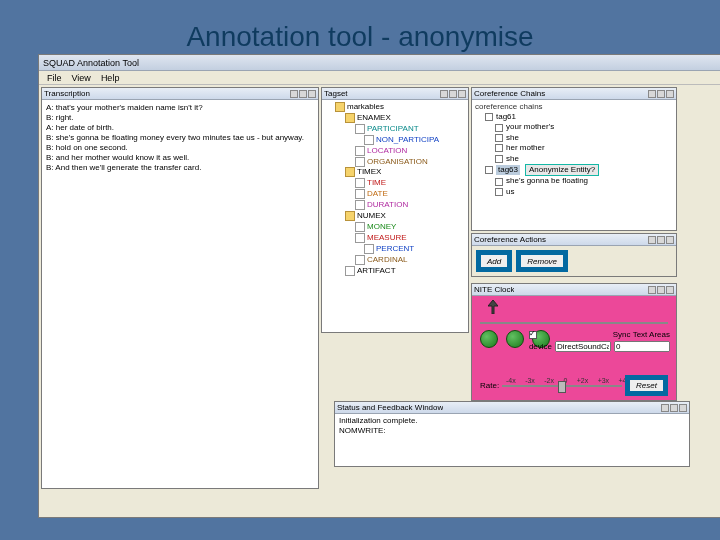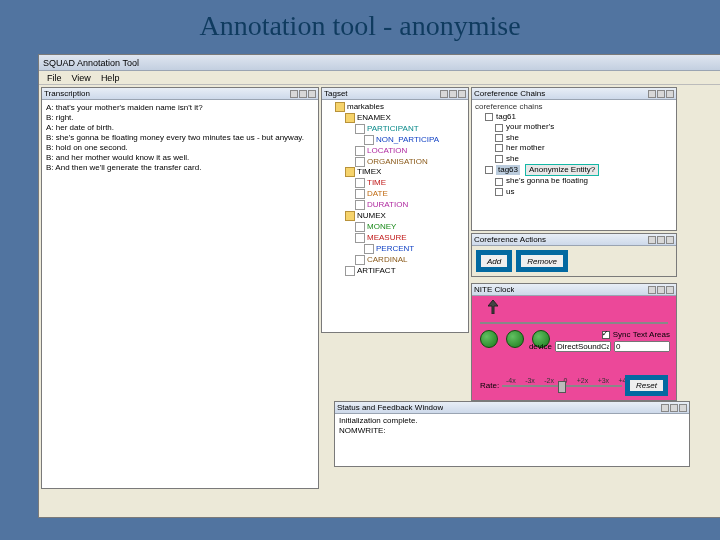--- a/index.html
+++ b/index.html
@@ -1,17 +1,17 @@
 <!DOCTYPE html>
 <html><head>
 <meta charset="utf-8">
 <style>
 * { box-sizing: border-box; margin: 0; padding: 0; }
 body { width: 720px; height: 540px; background: #5174a0; font-family: Arial, sans-serif; overflow: hidden; position: relative; }
-.slide-title { text-align: center; font-size: 28px; color: #0f3b5f; padding: 10px 0 8px; font-family: Liberation Serif, serif; }
+.slide-title { text-align: center; font-size: 28px; color: #0f3b5f; padding: 10px 0 8px; font-family: Liberation Sans, sans-serif; margin-top: 11px; }
 .app { position: absolute; left: 38px; top: 54px; width: 716px; height: 464px; background: #ece9d8; border: 1px solid #7a7a7a; }
 .titlebar { height: 16px; background: linear-gradient(#dfe6f0,#c3cfe0); border-bottom: 1px solid #9aa4b2; font-size: 9px; color: #000; padding-left: 4px; display: flex; align-items: center; }
 .menubar { height: 14px; background: #ece9d8; border-bottom: 1px solid #bbb; font-size: 9px; display: flex; align-items: center; gap: 10px; padding-left: 8px; }
 .menubar span { cursor: default; }
 .workspace { position: relative; width: 100%; height: calc(100% - 30px); }
 .panel { position: absolute; background: #fff; border: 1px solid #7a7a7a; }
 .panel-hdr { height: 12px; background: linear-gradient(#e8eef6,#cdd9ea); border-bottom: 1px solid #9aa4b2; font-size: 8px; color: #000; display: flex; align-items: center; justify-content: space-between; padding: 0 2px; }
 .panel-hdr .t { overflow: hidden; white-space: nowrap; text-align: right; }
 .winbtns { display: flex; gap: 1px; }
 .winbtns i { width: 8px; height: 8px; background: #d8d8d8; border: 1px solid #888; display: inline-block; }
@@ -54,21 +54,21 @@
 
 
 #p-clock { left: 432px; top: 198px; width: 206px; height: 118px; background: #ec4899; }
 .clock-body { height: calc(100% - 12px); position: relative; padding: 4px; }
 .needle { position: absolute; left: 16px; top: 4px; width: 10px; height: 14px; }
 .needle svg { width: 100%; height: 100%; }
 .track { position: absolute; left: 8px; top: 26px; right: 8px; height: 2px; background: #888; }
 .playrow { position: absolute; left: 8px; top: 34px; display: flex; gap: 8px; align-items: center; }
 .pbtn { width: 18px; height: 18px; border-radius: 50%; background: radial-gradient(circle at 35% 35%, #62c062, #1a7a1a); border: 1px solid #0d4d0d; }
 .optrow { position: absolute; right: 6px; top: 34px; font-size: 8px; text-align: right; }
-.optrow .line { display: flex; gap: 3px; align-items: center; justify-content: flex-end; margin-bottom: 2px; }
+.optrow .line { display: flex; gap: 3px; align-items: center; justify-content: space-between; margin-bottom: 2px; }
 .chk { width: 8px; height: 8px; border: 1px solid #555; background: #fff; display: inline-block; position: relative; }
 .chk.c::after { content: "✓"; position: absolute; font-size: 8px; left: -1px; top: -3px; }
 .optrow input { width: 56px; font-size: 8px; height: 11px; }
 .num { width: 14px; font-size: 8px; height: 11px; }
 .raterow { position: absolute; left: 8px; bottom: 4px; right: 8px; font-size: 8px; display: flex; align-items: center; gap: 3px; }
 .raterow .rtrack { flex: 1; height: 2px; background: #888; position: relative; }
 .raterow .rtrack::after { content: ""; position: absolute; left: 50%; top: -4px; width: 6px; height: 10px; background: #bbb; border: 1px solid #555; transform: translateX(-50%); }
 .ratelabels { position: absolute; left: 34px; bottom: 16px; right: 46px; font-size: 7px; display: flex; justify-content: space-between; color: #333; }
 
 

